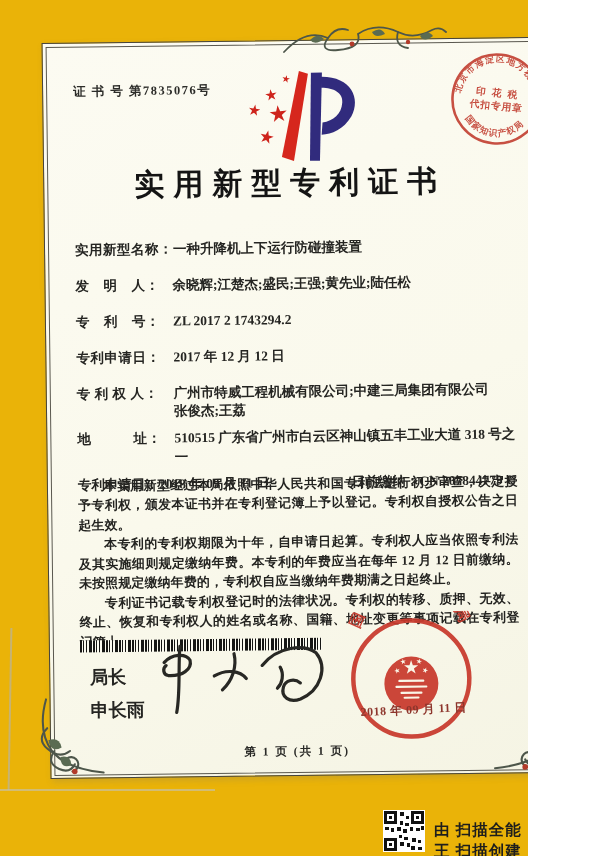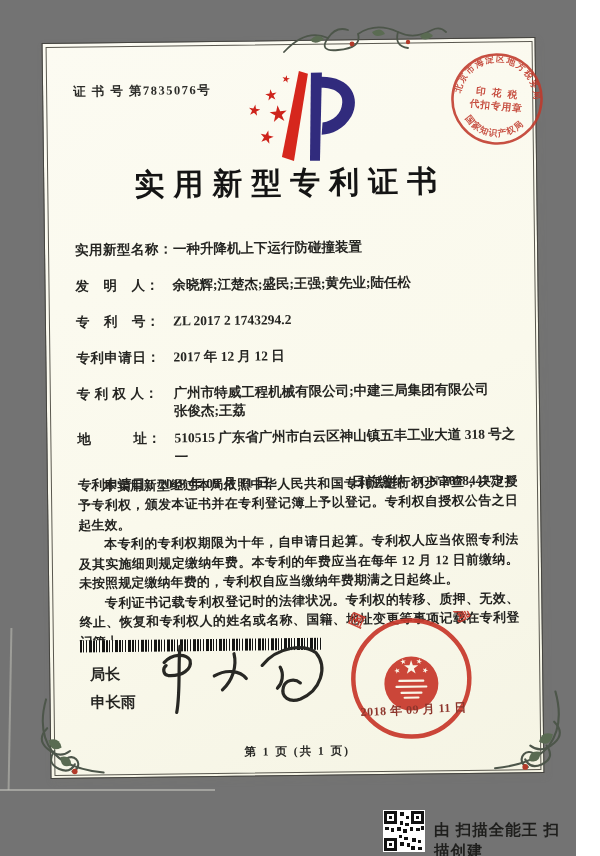--- a/index.html
+++ b/index.html
@@ -1,19 +1,19 @@
 <!DOCTYPE html>
 <html><head>
 <meta charset="utf-8">
 <style>
   * { margin:0; padding:0; box-sizing:border-box; }
   html,body { width:600px; height:856px; background:#ffffff; }
   body { font-family:"Liberation Serif","DejaVu Serif",serif; }
 
-  .scan { position:relative; width:576px; height:856px; background:#737373; overflow:hidden; }
+  .scan { position:relative; width:528px; height:856px; background:#eab308; overflow:hidden; }
 
   
   .frame {
     position:absolute; left:46px; top:40px; width:494px; height:736px;
     transform:rotate(-0.7deg);
     border:1.6px solid #45443f;
     background:linear-gradient(155deg,#fcfbf2 0%,#faf9ec 55%,#f5f4e4 100%);
     box-shadow:2px 3px 6px rgba(120,120,110,0.25);
   }
   .frame-inner { position:absolute; inset:2.5px; border:1px solid #5a584f; pointer-events:none; }
@@ -36,21 +36,21 @@
 
   
   .paragraphs { left:30px; top:434px; width:440px; font-size:12.8px; font-weight:600; color:#232320; }
   .paragraphs p { text-indent:2em; line-height:1.52; text-align:justify; letter-spacing:0.3px; }
 
   .barcode { left:30px; top:597px; width:242px; height:12px;
     background:repeating-linear-gradient(90deg,
       #161614 0 2px, #fbfaf0 2px 3px, #161614 3px 4.5px, #fbfaf0 4.5px 6px,
       #161614 6px 7px, #fbfaf0 7px 9.5px, #161614 9.5px 12px, #fbfaf0 12px 13px); }
 
-  .director { left:40px; top:618px; font-size:15px; font-weight:700; color:#252522; line-height:1.85; }
+  .director { left:40px; top:618px; font-size:18px; font-weight:700; color:#252522; line-height:1.85; }
 
   .signature { left:100px; top:592px; width:195px; height:90px; }
 
   .seal { left:294px; top:572px; width:134px; height:134px; opacity:0.93; }
   .seal-date { left:296px; top:662px; width:134px; text-align:center; font-size:12px; font-weight:700;
     color:#8d352c; letter-spacing:0.5px; transform:rotate(-2deg); }
 
   .page-footer { left:0; right:0; top:703px; text-align:center; font-size:11.5px; font-weight:600; letter-spacing:2px; color:#2a2a27; }
 
   

